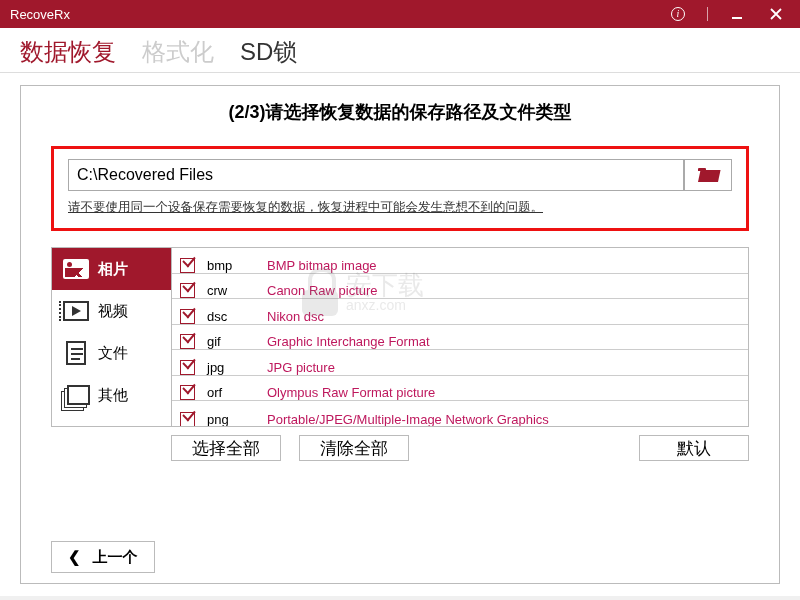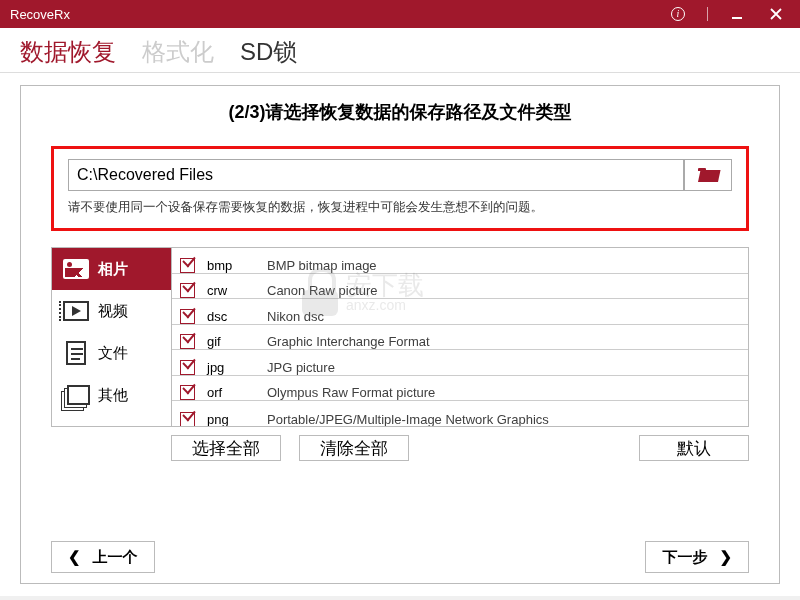--- a/index.html
+++ b/index.html
@@ -21,21 +21,21 @@
 
 .panel h2 { text-align: center; font-size: 18px; font-weight: 700; margin-bottom: 22px; }
 
 .pathbox { border: 3px solid #e11; padding: 10px 14px 12px 14px; margin-bottom: 16px; }
 .pathrow { display: flex; align-items: stretch; height: 32px; }
 .pathinput { flex: 1; border: 1px solid #aaa; padding: 4px 8px; font-size: 16px; font-family: inherit; }
 .browse { width: 48px; border: 1px solid #aaa; background: #fff; display: flex; align-items: center; justify-content: center; cursor: pointer; }
 .folder-icon { width: 20px; height: 14px; position: relative; }
 .folder-icon::before { content: ""; position: absolute; top: 0; left: 0; width: 8px; height: 3px; background: #a0182c; border-radius: 1px 1px 0 0;}
 .folder-icon::after { content: ""; position: absolute; top: 2px; left: 0; width: 20px; height: 12px; background: #a0182c; transform: skewX(-12deg); transform-origin: bottom left;}
-.pathwarn { font-size: 12.5px; color: #333; margin-top: 8px; }
+.pathwarn { font-size: 12.5px; color: #333; margin-top: 8px; text-decoration: underline; }
 
 .mid { display: flex; border: 1px solid #bbb; height: 180px; }
 .sidebar { width: 120px; border-right: 1px solid #bbb; }
 .side-item { height: 42px; display: flex; align-items: center; gap: 8px; padding: 0 10px; font-size: 15px; cursor: pointer; }
 .side-item.active { background: #a0182c; color: #fff; font-weight: 600;}
 .side-icon { width: 28px; height: 22px; display: flex; align-items: center; justify-content: center; }
 .pic-icon { width: 26px; height: 20px; background: #fff; border-radius: 2px; position: relative; }
 .pic-icon::before { content: ""; position: absolute; top: 3px; left: 4px; width: 5px; height: 5px; background: #a0182c; border-radius: 50%;}
 .pic-icon::after { content: ""; position: absolute; bottom: 2px; left: 2px; width: 22px; height: 9px; background: linear-gradient(45deg, transparent 45%, #a0182c 45%, #a0182c 55%, transparent 55%), linear-gradient(-45deg, transparent 40%, #a0182c 40%);}
 .vid-icon { width: 26px; height: 20px; border: 2px solid #333; position: relative; }
@@ -43,21 +43,21 @@
 .vid-icon::after { content: ""; position: absolute; top: -2px; left: -6px; width: 2px; height: 20px; border-left: 2px dotted #333; border-right: 2px dotted #333;}
 .doc-icon { width: 20px; height: 24px; border: 2px solid #333; position: relative; background: linear-gradient(#333,#333) 3px 5px/12px 2px no-repeat, linear-gradient(#333,#333) 3px 10px/12px 2px no-repeat, linear-gradient(#333,#333) 3px 15px/9px 2px no-repeat;}
 .other-icon { width: 24px; height: 20px; border: 2px solid #333; position: relative; box-shadow: -3px 3px 0 -1px #fff, -3px 3px 0 0 #333, -6px 6px 0 -1px #fff, -6px 6px 0 0 #333; margin-left: 5px;}
 
 .formats { flex: 1; overflow: auto; }
 .format-row { height: 25.5px; display: flex; align-items: flex-end; border-bottom: 1px solid #ccc; font-size: 13px; padding: 0 8px;}
 .format-row:last-child { border-bottom: none;}
 .chk { width: 15px; height: 15px; border: 1.5px solid #a0182c; position: relative; margin-right: 12px; flex-shrink:0;}
 .chk::after { content: ""; position: absolute; top: -3px; left: 2px; width: 10px; height: 6px; border-left: 2.5px solid #a0182c; border-bottom: 2.5px solid #a0182c; transform: rotate(-50deg) skewX(-6deg);}
 .ext { width: 60px; }
-.desc { flex: 1; color: #404040;}
+.desc { flex: 1; color: #be185d;}
 
 .btnrow { display: flex; gap: 18px; margin-top: 8px; padding-left: 120px;}
 .btnrow .spacer { flex: 1; }
 .btn { height: 26px; border: 1px solid #bbb; background: #fff; font-size: 17px; padding: 0 20px; cursor: pointer; font-family: inherit; min-width:110px;}
 
 .navrow { display: flex; margin-top: auto; padding-top: 10px;}
 .navrow .spacer { flex: 1; }
 .navbtn { height: 32px; border: 1px solid #bbb; background: #fff; display: flex; align-items: center; gap: 12px; padding: 0 16px; font-size: 15px; cursor: pointer; font-family: inherit; font-weight: 600;}
 .arrow-left, .arrow-right { font-size: 15px; font-weight: bold; }
 
@@ -181,24 +181,20 @@
       <div class="spacer"></div>
       <button class="btn">默认</button>
     </div>
 
     <div class="navrow">
       <button class="navbtn">
         <span class="arrow-left">❮</span>
         <span>上一个</span>
       </button>
       <div class="spacer"></div>
-      <button class="navbtn">
-        <span>下一步</span>
-        <span class="arrow-right">❯</span>
-      </button>
     </div>
 
   </div>
 </div>
 
 <div class="watermark">
   <div class="wm-lock"></div>
   <div class="wm-text"><span>安下载</span><small>anxz.com</small></div>
 </div>
 

